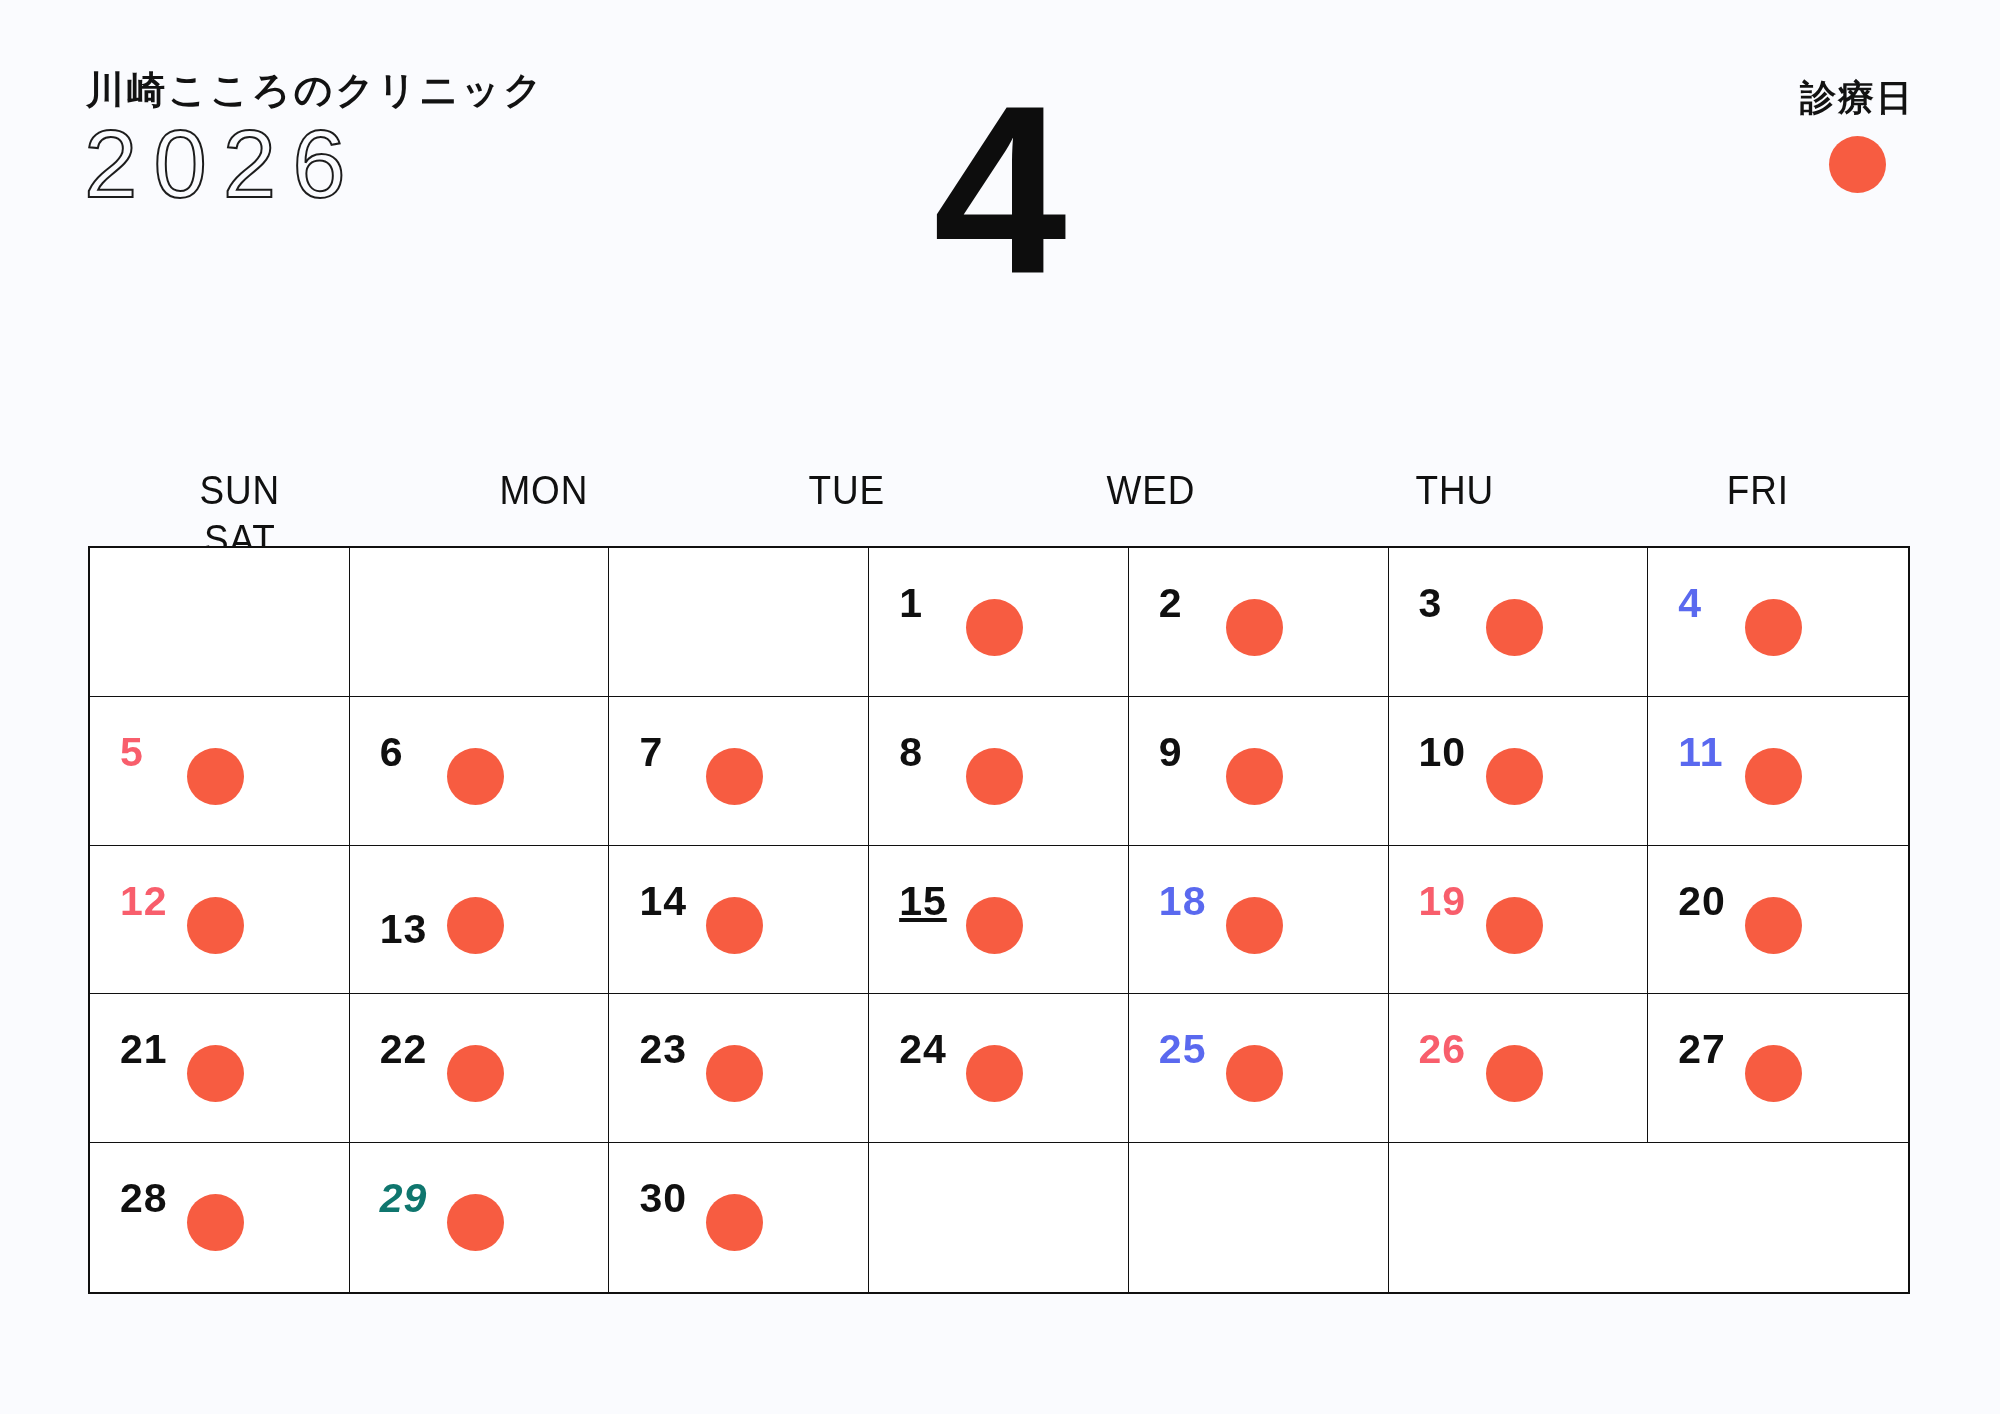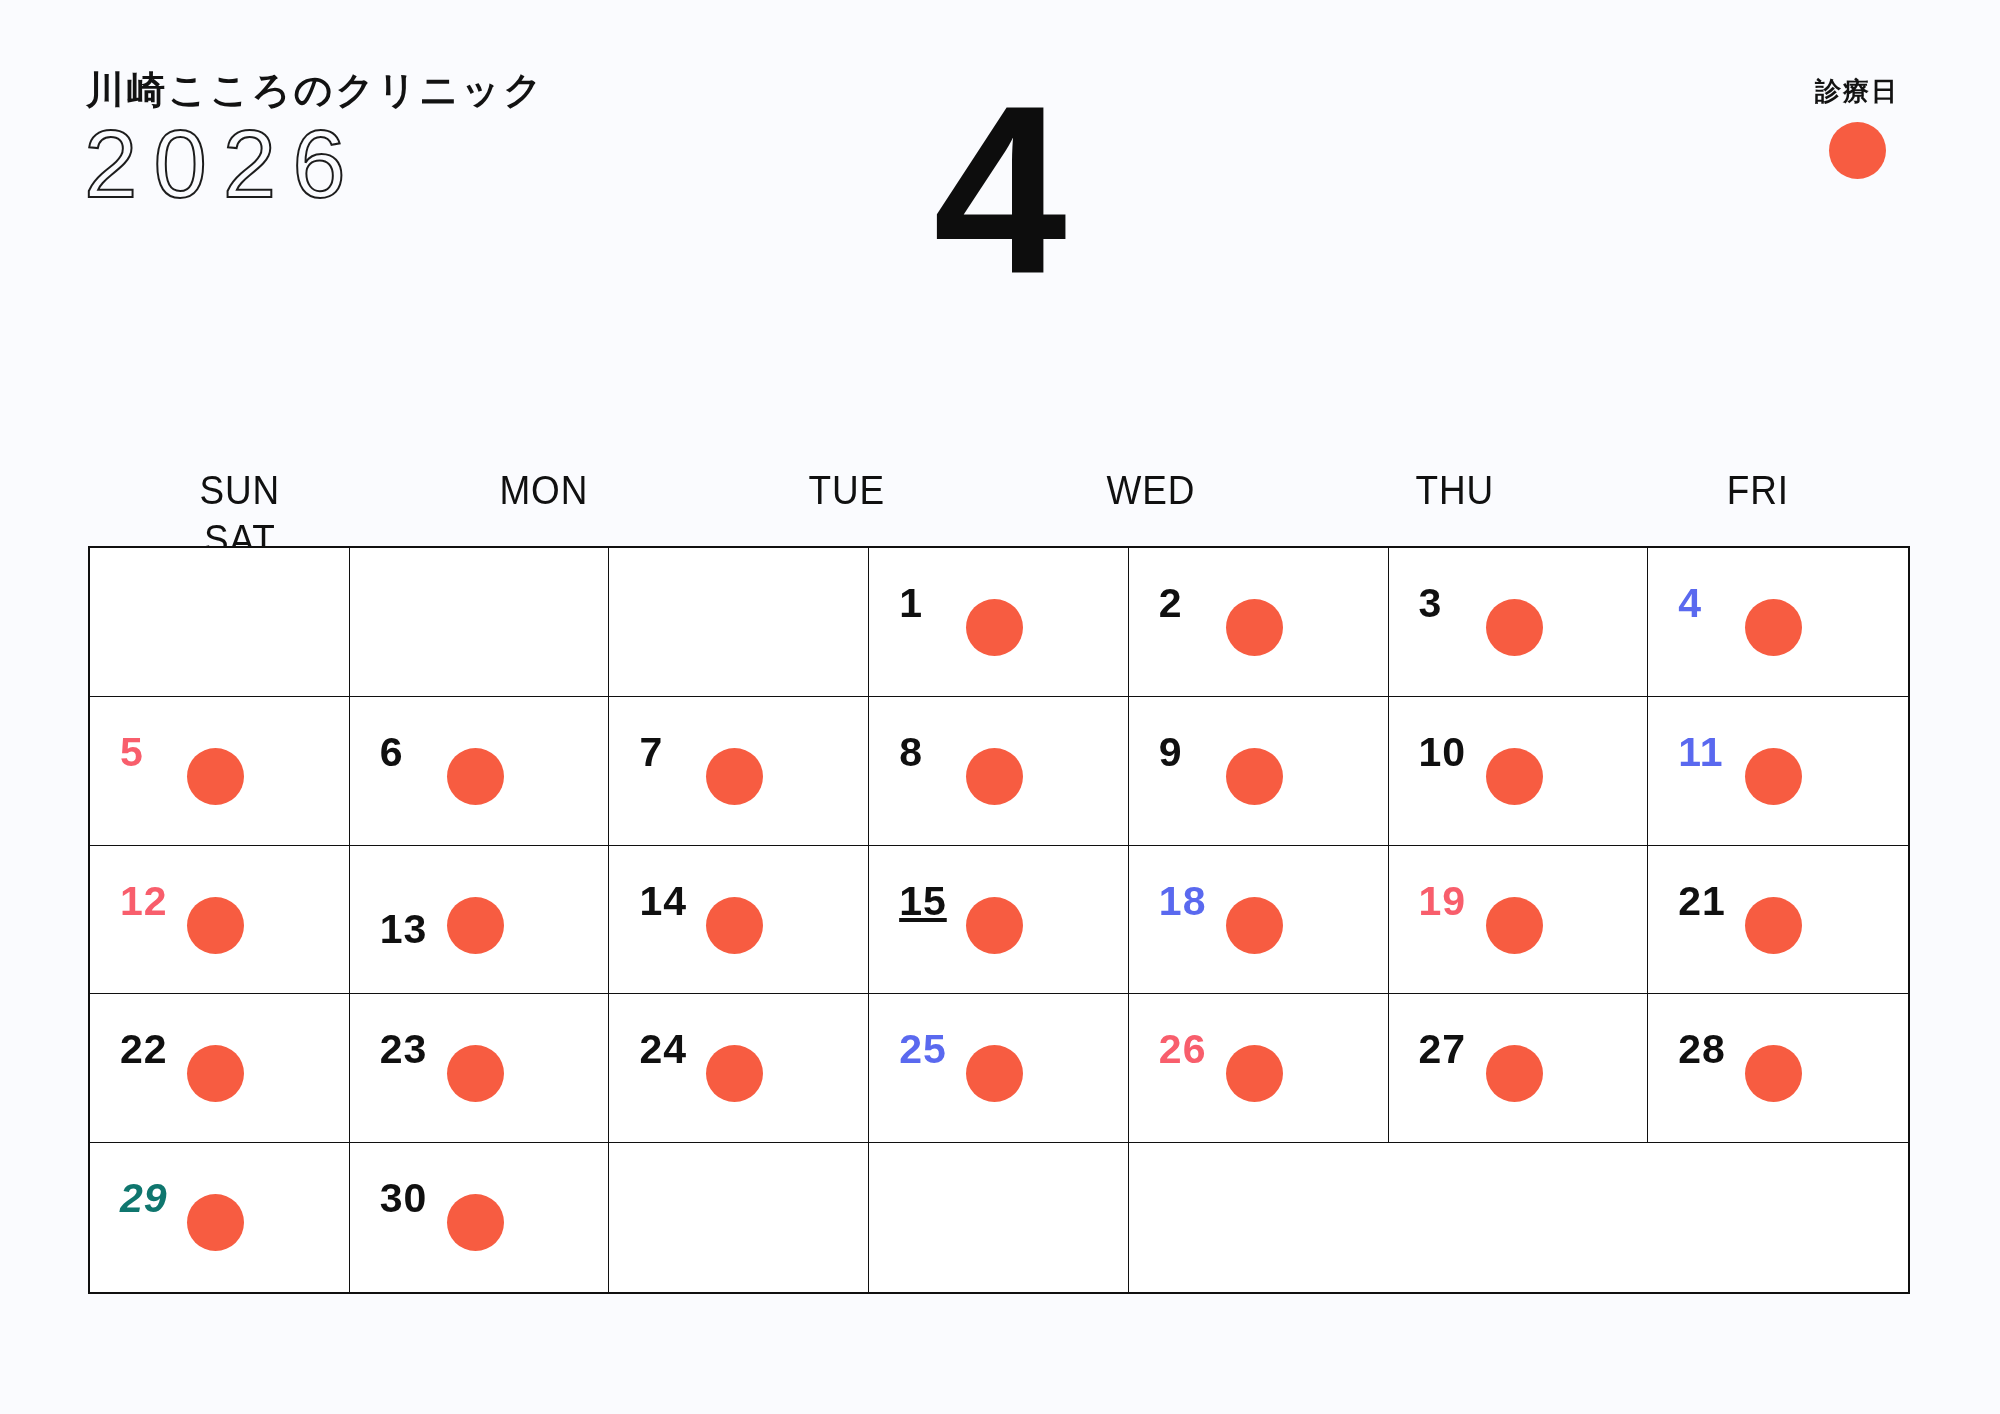--- a/index.html
+++ b/index.html
@@ -29,21 +29,21 @@
     text-align:center;
     font-size:240px; font-weight:700; line-height:1;
     color:#0d0d0d;
   }
   .legend{
     position:absolute; left:1795px; top:74px; width:124px;
     text-align:center;
   }
   .legend-label{
     display:block;
-    font-size:26px; font-weight:600; letter-spacing:2px;
+    font-size:36px; font-weight:600; letter-spacing:2px;
     color:#121212;
   }
   .legend-dot{
     width:57px; height:57px; border-radius:50%;
     margin:13px auto 0;
     background:var(--c-dot,#F75C41);
   }
   .weekday-row{
     position:absolute; left:88px; top:466px; width:1822px;
     display:grid; grid-template-columns:repeat(6,1fr);
@@ -179,20 +179,24 @@
     </div>
       <div class="cal-cell">
       <span class="day-number" style="color: rgb(90, 105, 239);">18</span>
       <span class="clinic-dot"></span>
     </div>
       <div class="cal-cell">
       <span class="day-number" style="color: rgb(248, 94, 108);">19</span>
       <span class="clinic-dot"></span>
     </div>
       <div class="cal-cell">
+      <span class="day-number" style="color: rgb(16, 16, 16);">20</span>
+      <span class="clinic-dot"></span>
+    </div>
+      <div class="cal-cell">
       <span class="day-number" style="color: rgb(16, 16, 16);">21</span>
       <span class="clinic-dot"></span>
     </div>
       <div class="cal-cell">
       <span class="day-number" style="color: rgb(16, 16, 16);">22</span>
       <span class="clinic-dot"></span>
     </div>
       <div class="cal-cell">
       <span class="day-number" style="color: rgb(16, 16, 16);">23</span>
       <span class="clinic-dot"></span>

